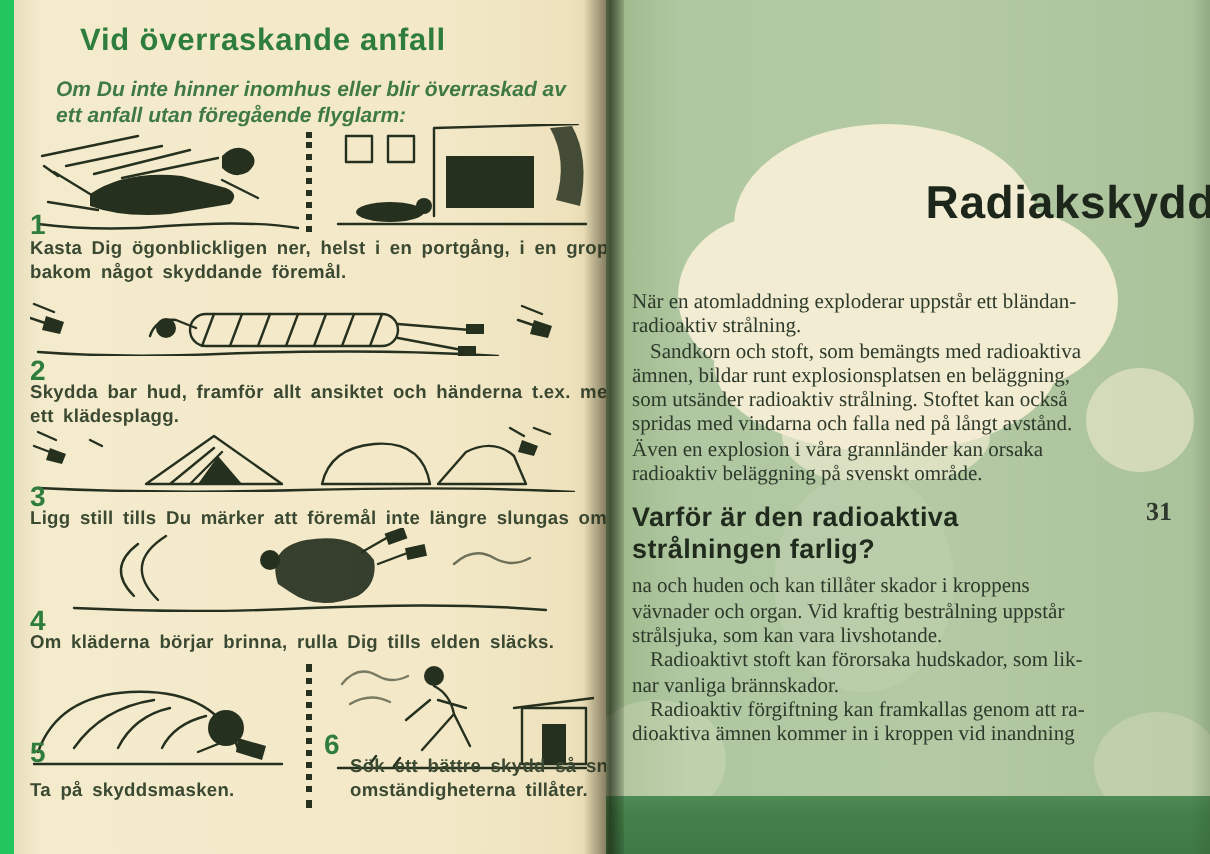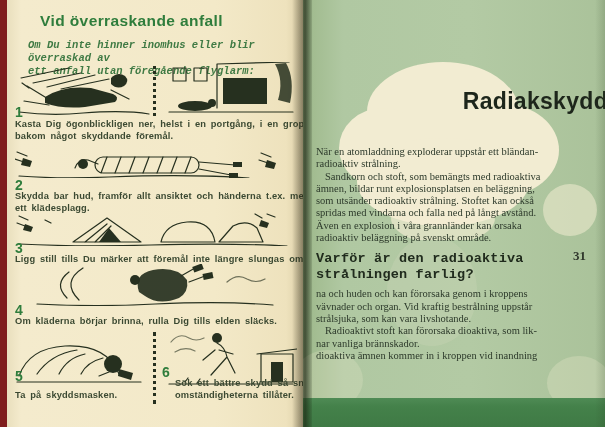--- a/index.html
+++ b/index.html
@@ -1,23 +1,23 @@
 <!DOCTYPE html>
 <html><head>
 <meta charset="utf-8">
 <style>
   html,body{margin:0;padding:0;background:#0e0d09;}
-  .scan{position:relative;width:605px;height:427px;overflow:hidden;background:#7f1d1d;
+  .scan{position:relative;width:605px;height:427px;overflow:hidden;background:#22c55e;
         font-family:"Liberation Sans",sans-serif;}
   
   .page-left{position:absolute;left:7px;top:0;width:297px;height:427px;
     background:linear-gradient(90deg,#e9dfbd 0,#f4ebcd 14px,#f3e9c8 70%,#eee2bd 94%,#d9cca4 100%);}
   .lp-title{position:absolute;left:33px;top:12px;font-size:15.5px;font-weight:bold;
     color:#2f7d3c;letter-spacing:.4px;white-space:nowrap;}
-  .lp-intro{position:absolute;left:21px;top:39px;font-family:Liberation Mono, monospace;
+  .lp-intro{position:absolute;left:21px;top:39px;font-family:Liberation Sans, sans-serif;
     font-style:italic;font-weight:bold;font-size:10.5px;line-height:13px;color:#3f7a44;}
   .step-num{position:absolute;font-size:14px;font-weight:bold;color:#2f7d3c;}
   .step-text{position:absolute;font-weight:bold;font-size:9.3px;line-height:11.6px;
     color:#3b4932;letter-spacing:.15px;word-spacing:2px;white-space:nowrap;}
   .illo{position:absolute;}
   .vdots{position:absolute;width:0;border-left:3px dotted #26301f;}
   
   .gutter{position:absolute;left:292px;top:0;width:20px;height:427px;z-index:5;
     background:linear-gradient(90deg,rgba(60,55,30,0) 0,rgba(35,32,16,.45) 55%,rgba(20,24,10,.6) 65%,rgba(20,24,10,.12) 100%);}
   
@@ -26,21 +26,21 @@
   .cloud{position:absolute;left:28px;top:50px;width:238px;height:190px;z-index:1;}
   .ghost{position:absolute;border-radius:50%;background:#f2ecd2;z-index:1;}
   .rp-title{position:absolute;top:88px;right:-3px;z-index:3;font-size:23px;font-weight:bold;
     color:#1d261b;letter-spacing:.3px;white-space:nowrap;}
   .rp-pagenum{position:absolute;top:202px;right:19px;z-index:3;
     font-family:"Liberation Serif",serif;font-weight:bold;font-size:13px;color:#30372c;margin-top:46px;}
   .rp-text{position:absolute;left:13px;top:146px;width:252px;z-index:3;
     font-family:"Liberation Serif",serif;font-size:10.5px;line-height:12.3px;color:#2d3a2b;}
   .rline{white-space:nowrap;}
   .ind{text-indent:9px;}
-  .rp-heading{margin:7px 0 6px 0;font-family:Liberation Mono, monospace;
+  .rp-heading{margin:7px 0 6px 0;font-family:Liberation Sans, sans-serif;
     font-weight:bold;font-size:13.5px;line-height:15.5px;color:#202b1d;letter-spacing:.2px;}
   .rp-h2{text-align:left;}
   .band{position:absolute;left:0;bottom:0;width:100%;height:29px;z-index:4;
     background:linear-gradient(180deg,#4f8b55 0,#44814a 30%,#3f7a45 100%);}
   .edgeshade{position:absolute;right:0;top:0;width:10px;height:427px;z-index:4;
     background:linear-gradient(270deg,rgba(40,60,30,.18),rgba(40,60,30,0));}
   svg .ink{stroke:#26301f;fill:none;stroke-width:1.2;stroke-linecap:round;stroke-linejoin:round;}
   svg .fill{fill:#26301f;stroke:none;}
 </style>
 </head>
@@ -193,24 +193,25 @@
       <div class="rline">som utsänder radioaktiv strålning. Stoftet kan också</div>
       <div class="rline">spridas med vindarna och falla ned på långt avstånd.</div>
       <div class="rline">Även en explosion i våra grannländer kan orsaka</div>
       <div class="rline">radioaktiv beläggning på svenskt område.</div>
 
       <div class="rp-heading">
         <div>Varför är den radioaktiva</div>
         <div class="rp-h2">strålningen farlig?</div>
       </div>
 
-      <div class="rline">na och huden och kan förorsaka genom i kroppens</div>
+      <div class="rline">na och huden och kan tillåter skador i kroppens</div>
       <div class="rline">vävnader och organ. Vid kraftig bestrålning uppstår</div>
       <div class="rline">strålsjuka, som kan vara livshotande.</div>
-      <div class="rline ind">Radioaktivt stoft kan förorsaka dioaktiva, som lik-</div>
+      <div class="rline ind">Radioaktivt stoft kan förorsaka hudskador, som lik-</div>
       <div class="rline">nar vanliga brännskador.</div>
+      <div class="rline ind">Radioaktiv förgiftning kan framkallas genom att ra-</div>
       <div class="rline">dioaktiva ämnen kommer in i kroppen vid inandning</div>
     </div>
 
     <div class="band"></div>
     <div class="edgeshade"></div>
   </div>
 </div>
 
 </body></html>

